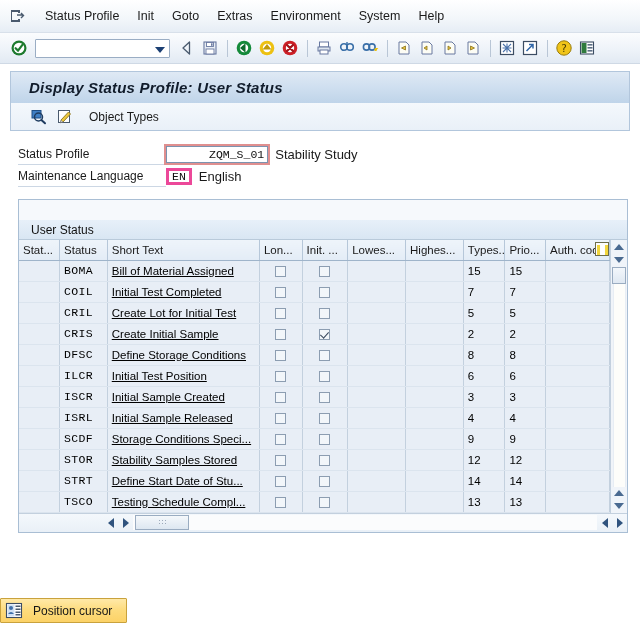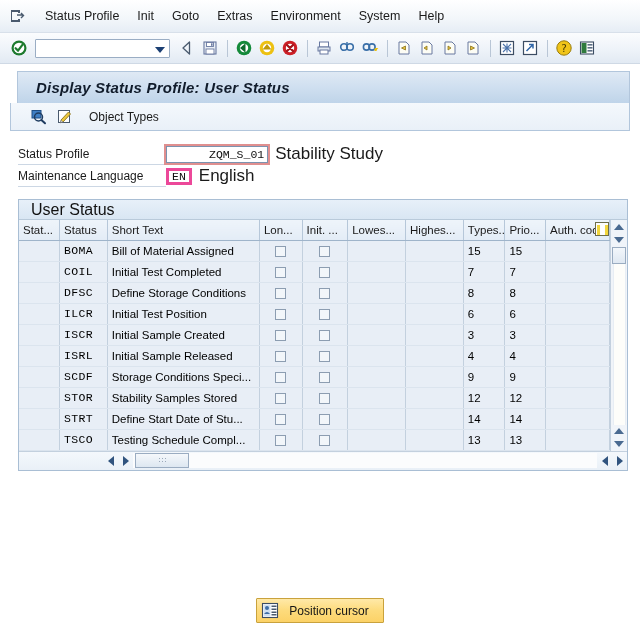--- a/index.html
+++ b/index.html
@@ -76,21 +76,20 @@
 
   
   .titlewrap { padding: 7px 10px 0 10px; }
   .titlebar {
     height: 32px;
     background: linear-gradient(to bottom, #dfe9f4 0%, #cfdff0 50%, #bfd4e9 100%);
     border: 1px solid #b2c6dc;
     border-bottom: none;
     display: flex; align-items: center;
     padding-left: 18px;
-    margin-left: 7px;
   }
   .titlebar .t {
     font-size: 15px;
     font-weight: bold;
     font-style: italic;
     color: #111c2b;
     letter-spacing: .2px;
   }
 
   
@@ -125,36 +124,37 @@
     font-family: "Liberation Mono", monospace;
     font-size: 11.5px;
     color: #101010;
   }
   .fin.focused {
     outline: 2px solid #e08f8f;
     outline-offset: 0px;
     border: 1px solid #7b93b0;
     padding-left: 42px;
   }
-  .ftext { margin-left: 7px; font-size: 17px; color: #1a1a1a; }
+  .ftext { margin-left: 7px; font-size: 13px; color: #1a1a1a; }
 
   
   .tc {
     margin: 12px 12px 0 18px;
     border: 1px solid #a9bed4;
     background: #f6f9fc;
   }
   .tc-title {
     height: 20px;
     background: linear-gradient(to bottom, #e7f0f9 0%, #d9e6f3 100%);
     display: flex; align-items: center;
     padding-left: 12px;
-    font-size: 16px;
+    font-size: 12px;
     color: #111;
     border-bottom: 1px solid #b9cada;
+    margin-top: 20px;
   }
   .grid { display: flex; background: #ffffff; }
   .gridmain { flex: 1 1 auto; min-width: 0; }
 
   table.tbl { border-collapse: collapse; width: 100%; table-layout: fixed; }
   table.tbl th {
     background: linear-gradient(to bottom, #eef4fa 0%, #e3ecf6 100%);
     border-right: 1px solid #b6c7d9;
     border-bottom: 1px solid #9fb4ca;
     font-weight: normal;
@@ -171,21 +171,21 @@
     border-bottom: 1px solid #dbe4ee;
     height: 21px;
     padding: 0 4px;
     font-size: 11.5px;
     background: #e8eef6;
     white-space: nowrap;
     overflow: hidden;
   }
   td.sel   { background: #e2e9f2; }
   td.code  { font-family: "Liberation Mono", monospace; font-size: 11px; letter-spacing: .3px; }
-  td.txt   { background: #eaf0f7; }
+  td.txt   { background: #eaf0f7; text-decoration: underline; }
   td.chk   { text-align: center; background: #e8eef6; }
   td.num   { background: #e8eef6; }
   td.blank { background: #e8eef6; }
 
   .cb {
     display: inline-block;
     width: 11px; height: 11px;
     border: 1px solid #8c9db1;
     background: #f2f6fa;
     position: relative;
@@ -254,21 +254,21 @@
     vertical-align: middle;
   }
   .cfg-icon i {
     position: absolute; top: 2px; width: 3px; height: 10px; display:block;
   }
 
   
   .bottom {
     position: absolute;
     left: 0; right: 0; top: 598px;
-    display: flex; justify-content: center;
+    display: flex; justify-content: flex-start;
   }
   .posbtn {
     height: 25px;
     background: linear-gradient(to bottom,#ffe9a8 0%,#fddb7c 50%,#fcd267 100%);
     border: 1px solid #c9a23c;
     display: flex; align-items: center;
     padding: 0 14px 0 4px;
     font-size: 12px; color: #161616;
     border-radius: 1px;
   }
@@ -525,20 +525,44 @@
               <td class="chk"><span class="cb"></span></td>
               <td class="chk"><span class="cb"></span></td>
               <td class="blank"></td>
               <td class="blank"></td>
               <td class="num">7</td>
               <td class="num">7</td>
               <td class="blank"></td>
             </tr>
             <tr>
               <td class="sel"></td>
+              <td class="code">CRIL</td>
+              <td class="txt">Create Lot for Initial Test</td>
+              <td class="chk"><span class="cb"></span></td>
+              <td class="chk"><span class="cb"></span></td>
+              <td class="blank"></td>
+              <td class="blank"></td>
+              <td class="num">5</td>
+              <td class="num">5</td>
+              <td class="blank"></td>
+            </tr>
+            <tr>
+              <td class="sel"></td>
+              <td class="code">CRIS</td>
+              <td class="txt">Create Initial Sample</td>
+              <td class="chk"><span class="cb"></span></td>
+              <td class="chk"><span class="cb on"></span></td>
+              <td class="blank"></td>
+              <td class="blank"></td>
+              <td class="num">2</td>
+              <td class="num">2</td>
+              <td class="blank"></td>
+            </tr>
+            <tr>
+              <td class="sel"></td>
               <td class="code">DFSC</td>
               <td class="txt">Define Storage Conditions</td>
               <td class="chk"><span class="cb"></span></td>
               <td class="chk"><span class="cb"></span></td>
               <td class="blank"></td>
               <td class="blank"></td>
               <td class="num">8</td>
               <td class="num">8</td>
               <td class="blank"></td>
             </tr>

